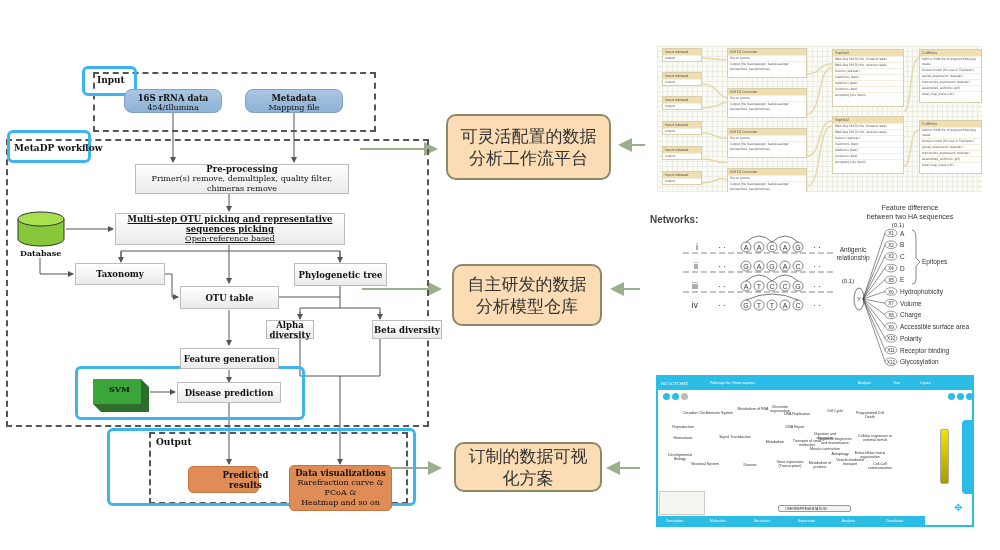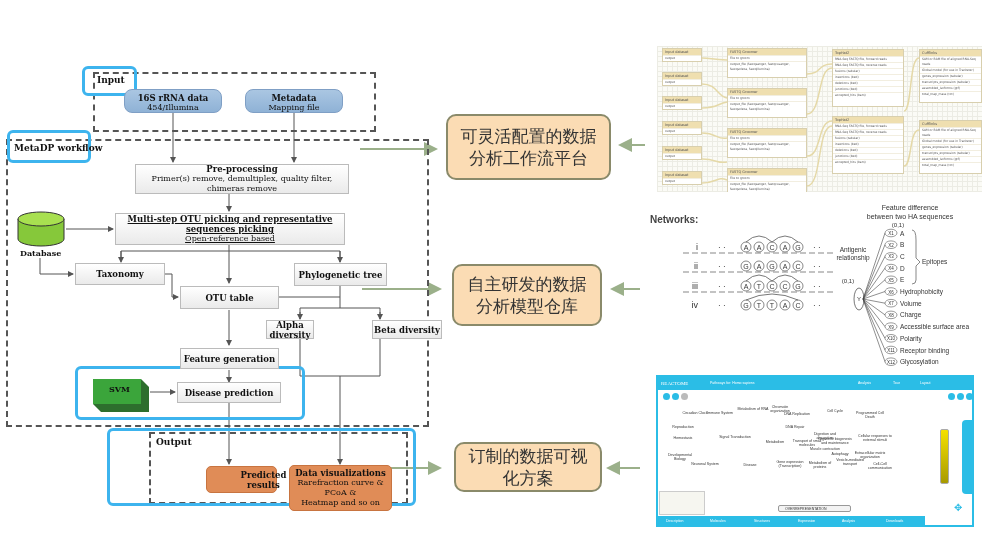--- a/index.html
+++ b/index.html
@@ -145,21 +145,21 @@
 <svg class="abs" style="left:93px;top:379px;" width="58" height="34" viewBox="0 0 58 34">
   <polygon points="0,0 48,0 56,8 56,33 8,33 0,25" fill="#2d6e2d"></polygon>
   <rect x="0" y="0" width="48" height="25" fill="#3ba53b"></rect>
 </svg>
 <div class="lbl" style="left:109px;top:384px;font-size:8px;">SVM</div>
 
 <div class="box" style="left:177px;top:382px;width:104px;height:21px;">
     <b>Disease prediction</b>
   </div>
 
-<div class="orange" style="left:206px;top:466px;width:71px;height:27px;padding-left:44px;">
+<div class="orange" style="left:188px;top:466px;width:71px;height:27px;padding-left:44px;">
     <b>Predicted results</b>
   </div>
 <div class="orange" style="left:289px;top:465px;width:103px;height:46px;">
   <b>Data visualizations</b>
   <span>Rarefraction curve &amp; PCoA &amp;</span>
   <span>Heatmap and so on</span>
 </div>
 
 <div class="cnbox" style="left:446px;top:114px;width:165px;height:66px;flex-direction:column;">
   <span>可灵活配置的数据</span>

